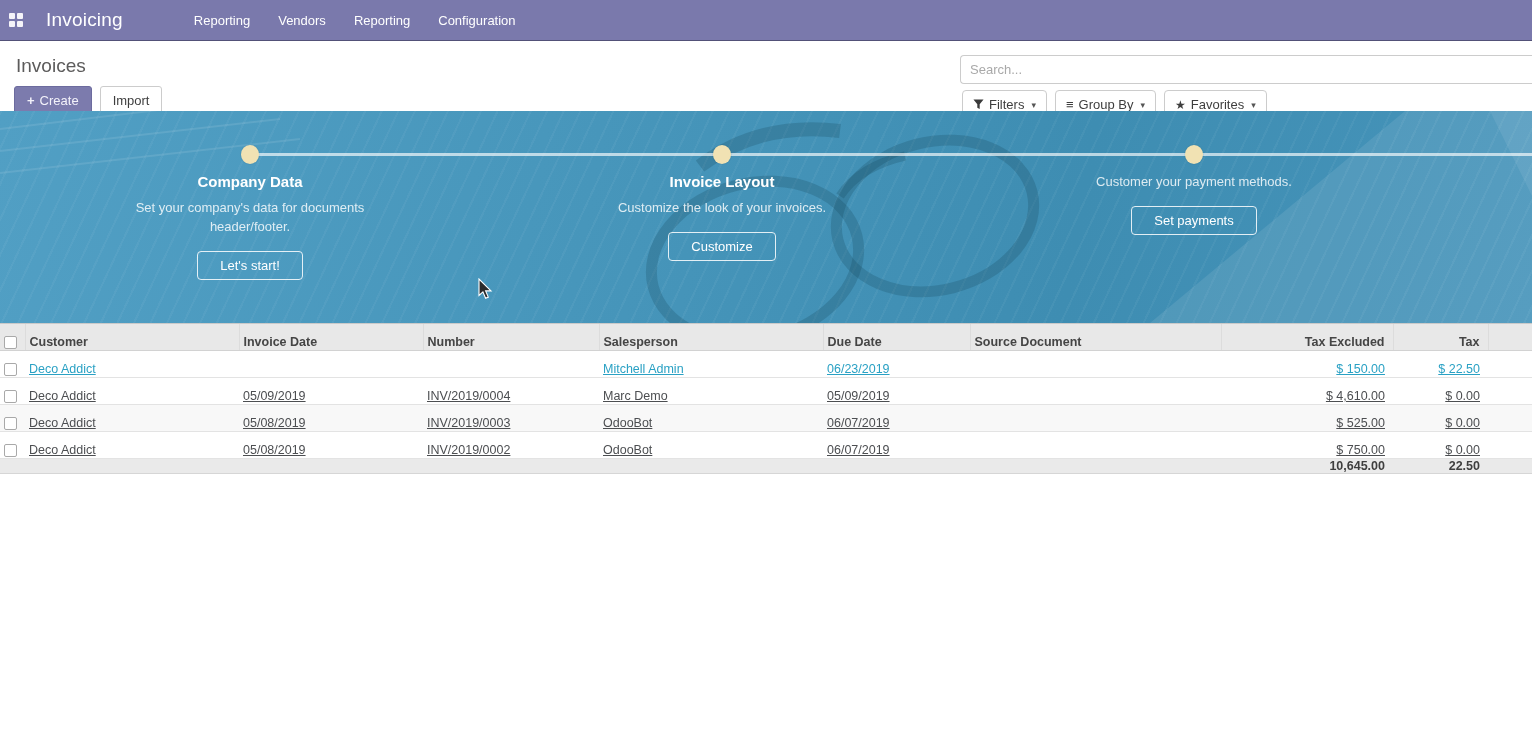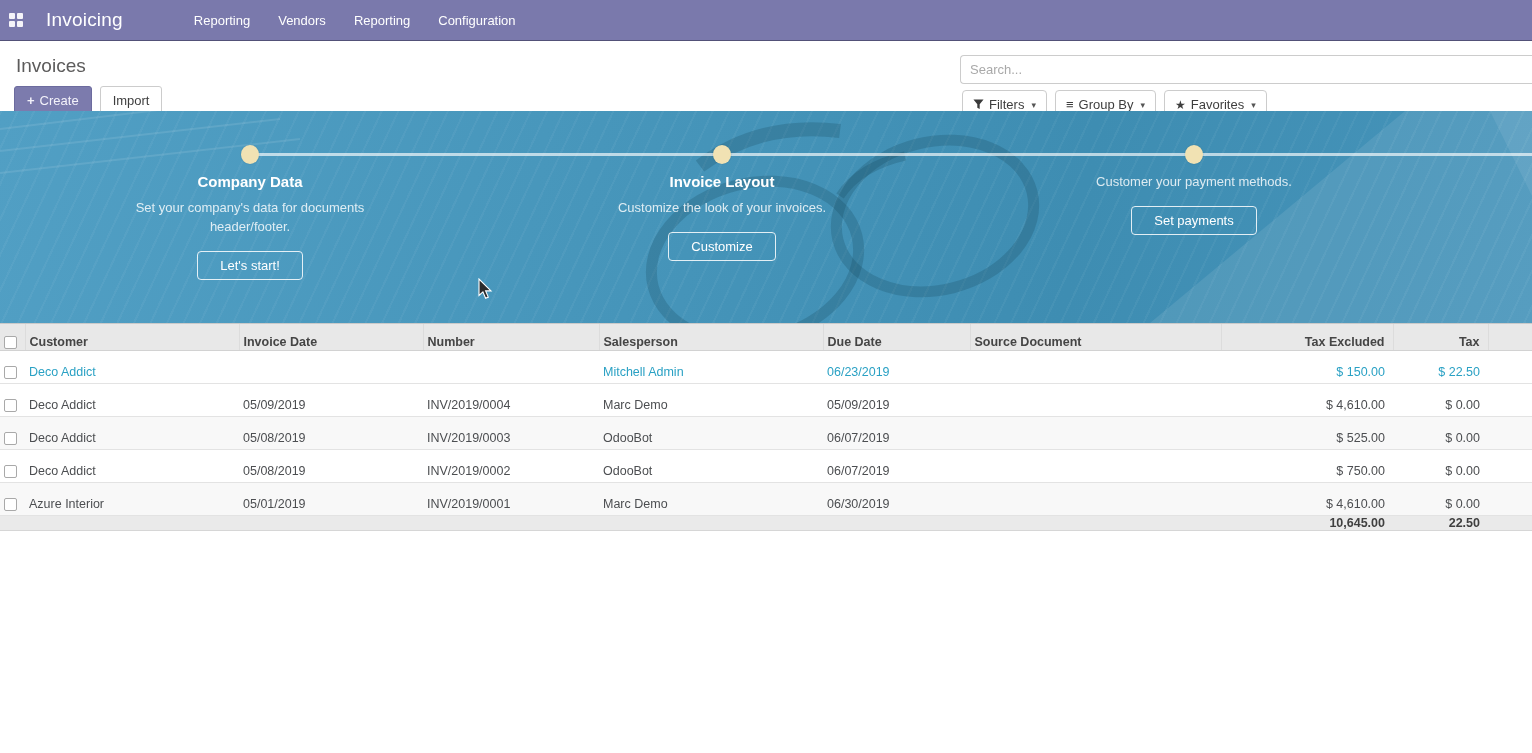--- a/index.html
+++ b/index.html
@@ -81,22 +81,22 @@
   
   table{ width:1532px; border-collapse:collapse; table-layout:fixed; font-size:12.5px; }
   thead th{
     background:#e8e8e8; color:#454545; font-weight:bold; text-align:left;
     height:27px; padding:10px 8px 0 4px; border-top:1px solid #cacaca;
     border-bottom:1px solid #d2d2d2; border-left:1px solid #dcdcdc; cursor:pointer;
   }
   thead th:first-child{ border-left:none; }
   thead th.num, tbody td.num, tfoot td.num{ text-align:right; }
   tbody td{
-    height:33px; padding:10px 8px 0 4px; border-bottom:1px solid #e3e3e3;
-    color:#4c4e51; overflow:hidden; white-space:nowrap; cursor:pointer;
+    height:27px; padding:10px 8px 0 4px; border-bottom:1px solid #e3e3e3;
+    color:#4c4e51; overflow:hidden; white-space:nowrap; cursor:pointer;text-decoration:underline;
   }
   tbody tr:nth-child(3) td, tbody tr:nth-child(5) td{ background:#f8f8f8; }
   tbody tr.draft td{ color:#2aa1c4; }
   tfoot td{
     background:#eaeaea; height:15px; font-weight:bold; color:#3f3f3f;
     padding:0 8px 0 4px; border-bottom:1px solid #d6d6d6;
   }
   .cb{
     display:inline-block; width:13px; height:13px; background:#fff;
     border:1px solid #a9a9a9; border-radius:2px; vertical-align:middle; cursor:pointer;
@@ -266,32 +266,20 @@
       <td>Deco Addict</td>
       <td>05/08/2019</td>
       <td>INV/2019/0002</td>
       <td>OdooBot</td>
       <td>06/07/2019</td>
       <td></td>
       <td class="num">$ 750.00</td>
       <td class="num">$ 0.00</td>
       <td></td>
     </tr>
-    <tr>
-      <td class="cb-col"><span class="cb"></span></td>
-      <td>Azure Interior</td>
-      <td>05/01/2019</td>
-      <td>INV/2019/0001</td>
-      <td>Marc Demo</td>
-      <td>06/30/2019</td>
-      <td></td>
-      <td class="num">$ 4,610.00</td>
-      <td class="num">$ 0.00</td>
-      <td></td>
-    </tr>
   </tbody>
   <tfoot>
     <tr>
       <td colspan="7"></td>
       <td class="num">10,645.00</td>
       <td class="num">22.50</td>
       <td></td>
     </tr>
   </tfoot>
 </table>

